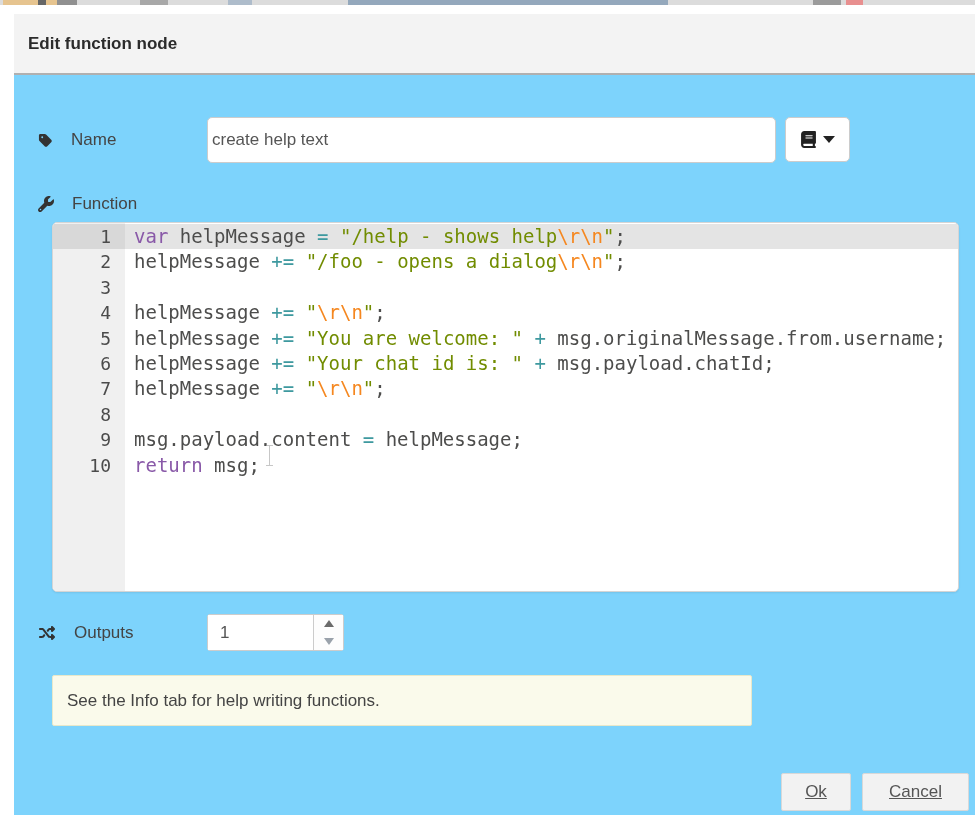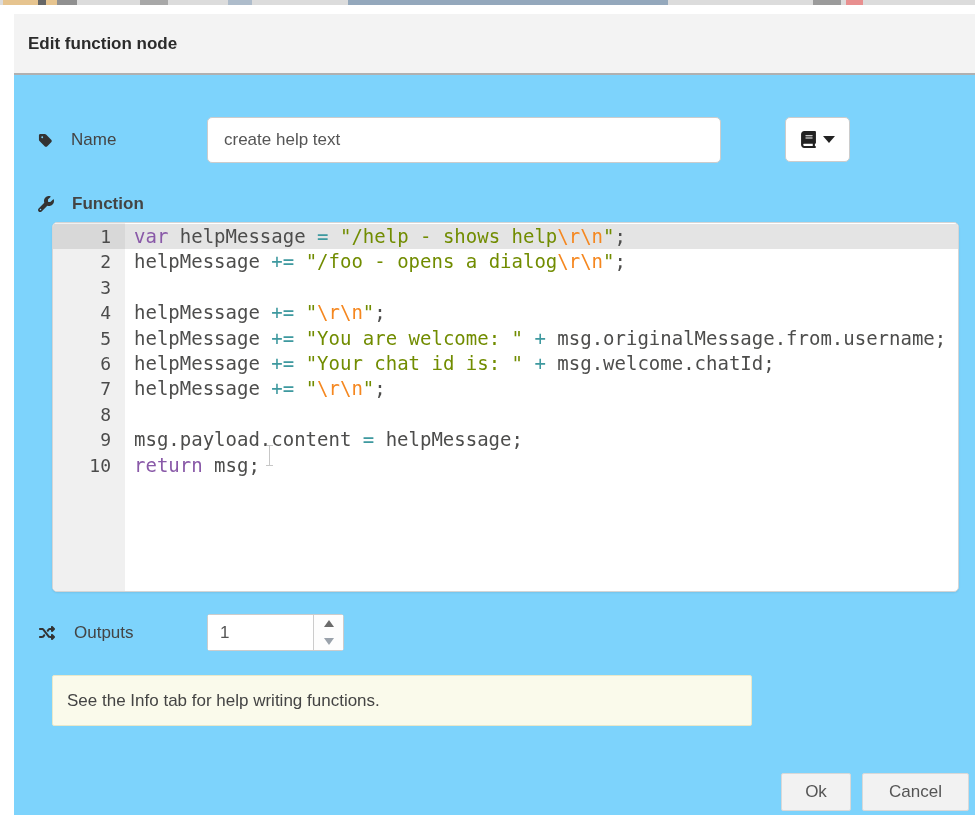--- a/index.html
+++ b/index.html
@@ -15,30 +15,30 @@
   .dialog { position:absolute; top:14px; left:0; width:975px; height:810px; background:#7dd3fc;margin-left:14px; }
   .dialog-header { position:absolute; top:0; left:0; right:0; height:61px;
                    background:#f3f3f3; border-bottom:2px solid #b0b0b0; }
   .dialog-title { position:absolute; left:14px; top:20px; font-size:17px; font-weight:bold; color:#2b2b2b; }
 
   .field-label { position:absolute; display:flex; align-items:center; gap:18px;
                  font-size:17px; color:#444; }
   .field-label svg { flex:0 0 auto; }
 
   .lbl-name { left:24px; top:103px; height:46px; }
-  .name-input { position:absolute; left:193px; top:103px; width:514px; height:46px;
-                border:1px solid #ccc; border-radius:5px; padding:0 16px;
+  .name-input { position:absolute; left:193px; top:103px; width:569px; height:46px;
+                border:1px solid #ccc; border-radius:5px; padding:0 4px;
                 font-family:"Liberation Sans", sans-serif; font-size:17px; color:#555; outline:none; }
   .book-button { position:absolute; left:771px; top:103px; width:65px; height:45px;
                  background:#fff; border:1px solid #ccc; border-radius:5px;
                  display:flex; align-items:center; justify-content:center; gap:6px; cursor:pointer; }
   .caret-down { width:0; height:0; border-left:6px solid transparent; border-right:6px solid transparent;
                 border-top:7px solid #222; }
 
-  .lbl-function { left:24px; top:177px; height:26px;font-weight:bold; }
+  .lbl-function { left:24px; top:177px; height:26px; }
 
   
   .editor { position:absolute; left:38px; top:208px; width:907px; height:370px;
             border:1px solid #d5d5d5; border-radius:5px; background:#fff;
             overflow:hidden; box-shadow:0 1px 2px rgba(0,0,0,0.08); }
   .gutter { position:absolute; left:0; top:0; bottom:0; width:72px; background:#f0f0f0; padding-top:1px; }
   .gl { height:25.4px; line-height:25.4px; text-align:right; padding-right:14px;
         font-family:"DejaVu Sans Mono", monospace; font-size:18px; color:#4b4b4b; }
   .gl.active { background:#d8d8d8; }
   .codearea { position:absolute; left:72px; top:0; right:0; bottom:0; padding-top:1px; }
@@ -69,21 +69,21 @@
             border-bottom:7px solid #6b6b6b; }
   .tri-down { width:0; height:0; border-left:5px solid transparent; border-right:5px solid transparent;
               border-top:7px solid #9aa2ab; }
 
   .info-box { position:absolute; left:38px; top:661px; width:700px; height:51px;
               background:#fafaeb; border:1px solid #e8e8ca; border-radius:2px;
               display:flex; align-items:center; padding-left:14px; font-size:17px; color:#444; }
 
   .btn { position:absolute; top:759px; height:38px; background:#f2f2f2; border:1px solid #d8d8d8;
          border-radius:2px; font-family:"Liberation Sans", sans-serif; font-size:17px; color:#555;
-         display:flex; align-items:center; justify-content:center; cursor:pointer; }
+         display:flex; align-items:center; justify-content:center; cursor:pointer;text-decoration:underline; }
   .btn-ok { left:767px; width:70px; }
   .btn-cancel { left:848px; width:107px; }
 </style>
 </head>
 <body>
 
 <div class="screen">
 
   <div class="bg-strip">
     <div class="frag" style="left:3px;width:55px;background:#e6c48f"></div>
@@ -135,21 +135,21 @@
           <div class="gl">8</div>
           <div class="gl">9</div>
           <div class="gl">10</div>
         </div>
       <div class="codearea">
           <div class="cl active"><span class="tk-keyword">var</span><span class="tk-text"> helpMessage </span><span class="tk-operator">=</span><span class="tk-text"> </span><span class="tk-string">"/help - shows help</span><span class="tk-escape">\r\n</span><span class="tk-string">"</span><span class="tk-text">;</span></div>
           <div class="cl"><span class="tk-text">helpMessage </span><span class="tk-operator">+=</span><span class="tk-text"> </span><span class="tk-string">"/foo - opens a dialog</span><span class="tk-escape">\r\n</span><span class="tk-string">"</span><span class="tk-text">;</span></div>
           <div class="cl"></div>
           <div class="cl"><span class="tk-text">helpMessage </span><span class="tk-operator">+=</span><span class="tk-text"> </span><span class="tk-string">"</span><span class="tk-escape">\r\n</span><span class="tk-string">"</span><span class="tk-text">;</span></div>
           <div class="cl"><span class="tk-text">helpMessage </span><span class="tk-operator">+=</span><span class="tk-text"> </span><span class="tk-string">"You are welcome: "</span><span class="tk-text"> </span><span class="tk-operator">+</span><span class="tk-text"> msg.originalMessage.from.username;</span></div>
-          <div class="cl"><span class="tk-text">helpMessage </span><span class="tk-operator">+=</span><span class="tk-text"> </span><span class="tk-string">"Your chat id is: "</span><span class="tk-text"> </span><span class="tk-operator">+</span><span class="tk-text"> msg.welcome.chatId;</span></div>
+          <div class="cl"><span class="tk-text">helpMessage </span><span class="tk-operator">+=</span><span class="tk-text"> </span><span class="tk-string">"Your chat id is: "</span><span class="tk-text"> </span><span class="tk-operator">+</span><span class="tk-text"> msg.payload.chatId;</span></div>
           <div class="cl"><span class="tk-text">helpMessage </span><span class="tk-operator">+=</span><span class="tk-text"> </span><span class="tk-string">"</span><span class="tk-escape">\r\n</span><span class="tk-string">"</span><span class="tk-text">;</span></div>
           <div class="cl"></div>
           <div class="cl"><span class="tk-text">msg.payload.content </span><span class="tk-operator">=</span><span class="tk-text"> helpMessage;</span></div>
           <div class="cl"><span class="tk-keyword">return</span><span class="tk-text"> msg;</span></div>
         </div>
       <div class="ibeam"></div>
     </div>
 
     <div class="field-label lbl-outputs">
       <svg width="18" height="16" viewBox="0 0 512 512" fill="#333">

